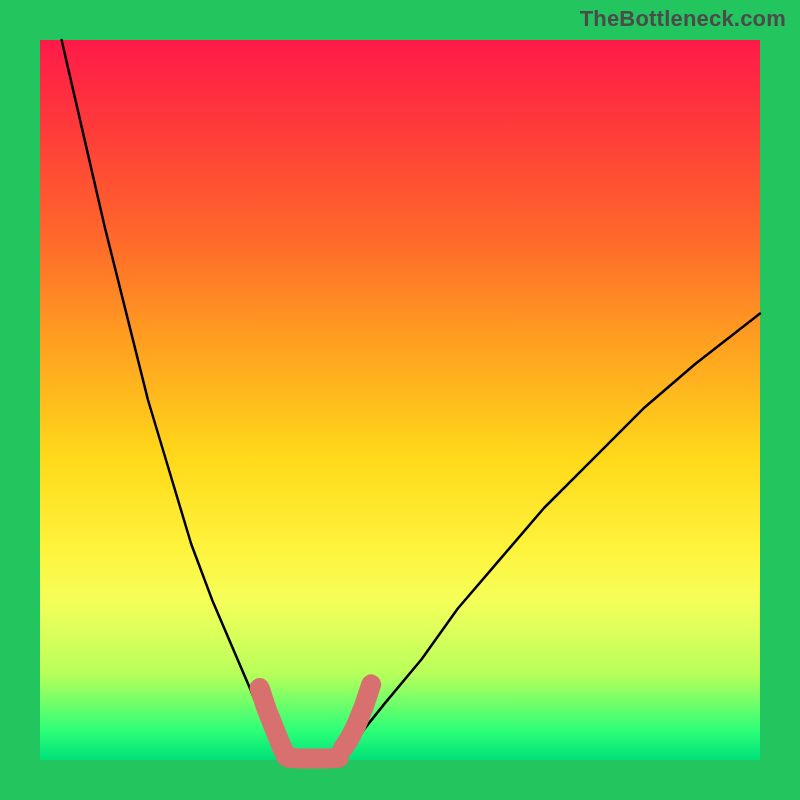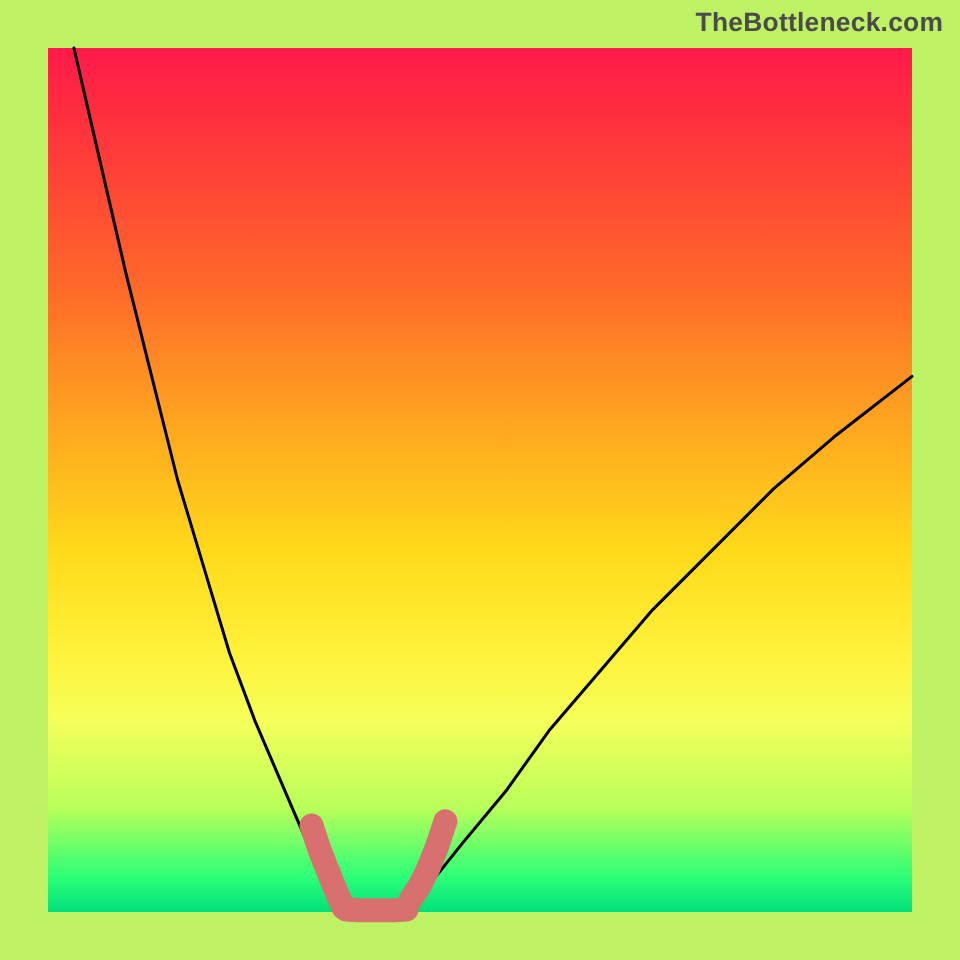--- a/index.html
+++ b/index.html
@@ -1,21 +1,21 @@
 <!DOCTYPE html>
 <html><head>
 <meta charset="utf-8">
 <style>
   * { margin: 0; padding: 0; box-sizing: border-box; }
   html, body { width: 800px; height: 800px; overflow: hidden; background: #000; }
   .stage {
     position: relative;
     width: 800px;
     height: 800px;
-    background: #bef264;
+    background: #22c55e;
   }
   .watermark {
     position: absolute;
     top: 6px;
     right: 14px;
     font-family: Arial, Helvetica, sans-serif;
     font-size: 22px;
     font-weight: 600;
     color: #4b4b4b;
     letter-spacing: 0.2px;

